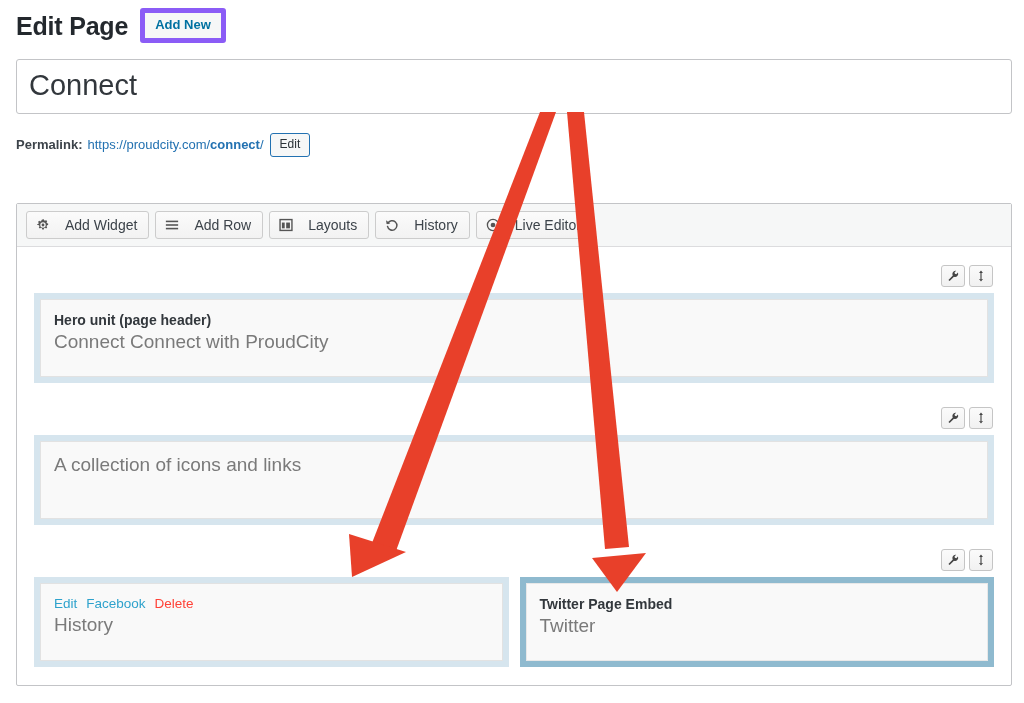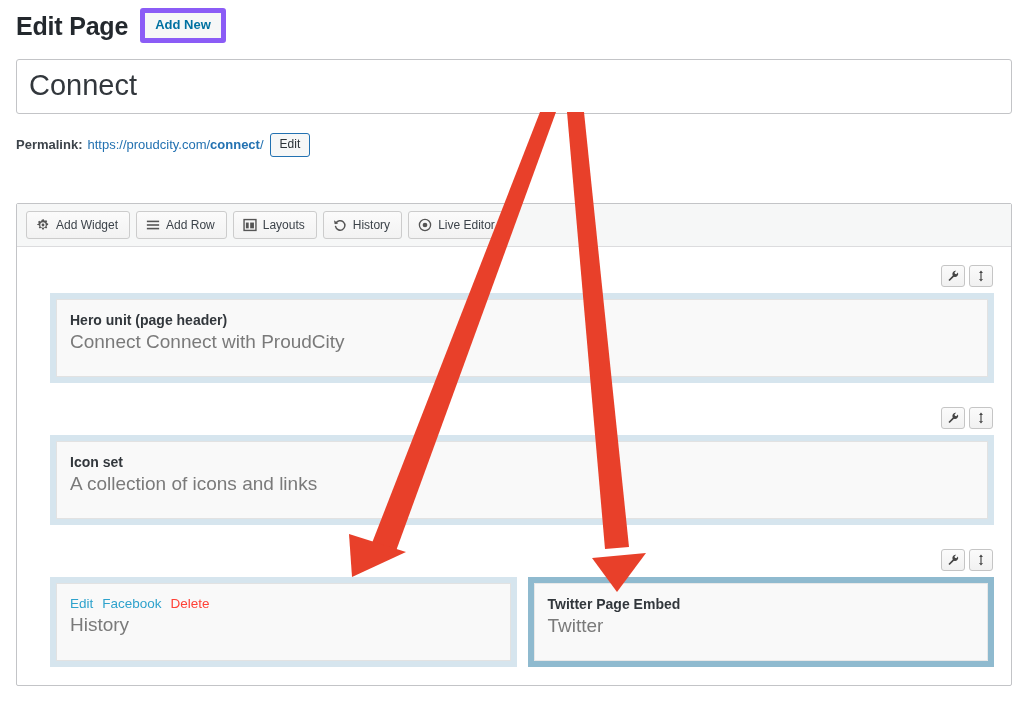--- a/index.html
+++ b/index.html
@@ -102,26 +102,26 @@
     background: #fff;
     border-radius: 2px;
   }
   .builder-toolbar {
     background: #f6f7f7;
     border-bottom: 1px solid #dcdcde;
     padding: 7px 9px;
     display: flex; align-items: center; gap: 6px;
   }
   .tb-btn {
-    display: inline-flex; align-items: center; gap: 6px;
+    display: inline-flex; align-items: center; gap: 15px;
     background: linear-gradient(#fbfbfb, #f2f2f2);
     border: 1px solid #ccc;
     border-radius: 3px;
     padding: 5px 11px 5px 9px;
-    font-size: 12px;
+    font-size: 14px;
     color: #3c434a;
     line-height: 16px;
     cursor: pointer;
     white-space: nowrap;
   }
   .tb-btn svg { display: block; flex: none; }
 
   .builder-body {
     padding: 18px 17px 10px;
     min-height: 240px;
@@ -137,21 +137,21 @@
   .row-ctl {
     width: 24px; height: 22px;
     background: linear-gradient(#fbfbfb, #f1f1f1);
     border: 1px solid #c5c5c5;
     border-radius: 3px;
     display: flex; align-items: center; justify-content: center;
     cursor: pointer;
   }
   .row-ctl svg { display: block; }
 
-  .pb-cells { display: flex; gap: 11px; margin-left: 16px; }
+  .pb-cells { display: flex; gap: 11px; }
   .pb-cell {
     background: #d6e5ee;
     padding: 6px;
     flex: 1;
   }
   .pb-cell.active { background: #8fbacf; }
   .widget {
     background: #f9f9f9;
     border: 1px solid #e2e2e2;
     padding: 11px 13px 13px;
@@ -310,24 +310,20 @@
             <span>
               <svg width="12" height="12" viewBox="0 0 16 16">
                 <path fill="#444" d="M8 0.8l2.6 3.1H5.4zM8 15.2l2.6-3.1H5.4zM7.25 3.6h1.5v8.8h-1.5z"></path>
               </svg>
             </span>
           </div>
         </div>
         <div class="pb-cells">
           <div class="pb-cell">
             <div class="widget">
-              <div class="widget-head">
-                <span class="widget-title">Icon set</span>
-                <span class="widget-actions"></span>
-              </div>
               <div class="widget-sub">A collection of icons and links</div>
             </div>
           </div>
         </div>
       </div>
 
       <div class="pb-row" style="margin-top:24px;">
         <div class="pb-row-controls">
           <div class="row-ctl">
             <span>

